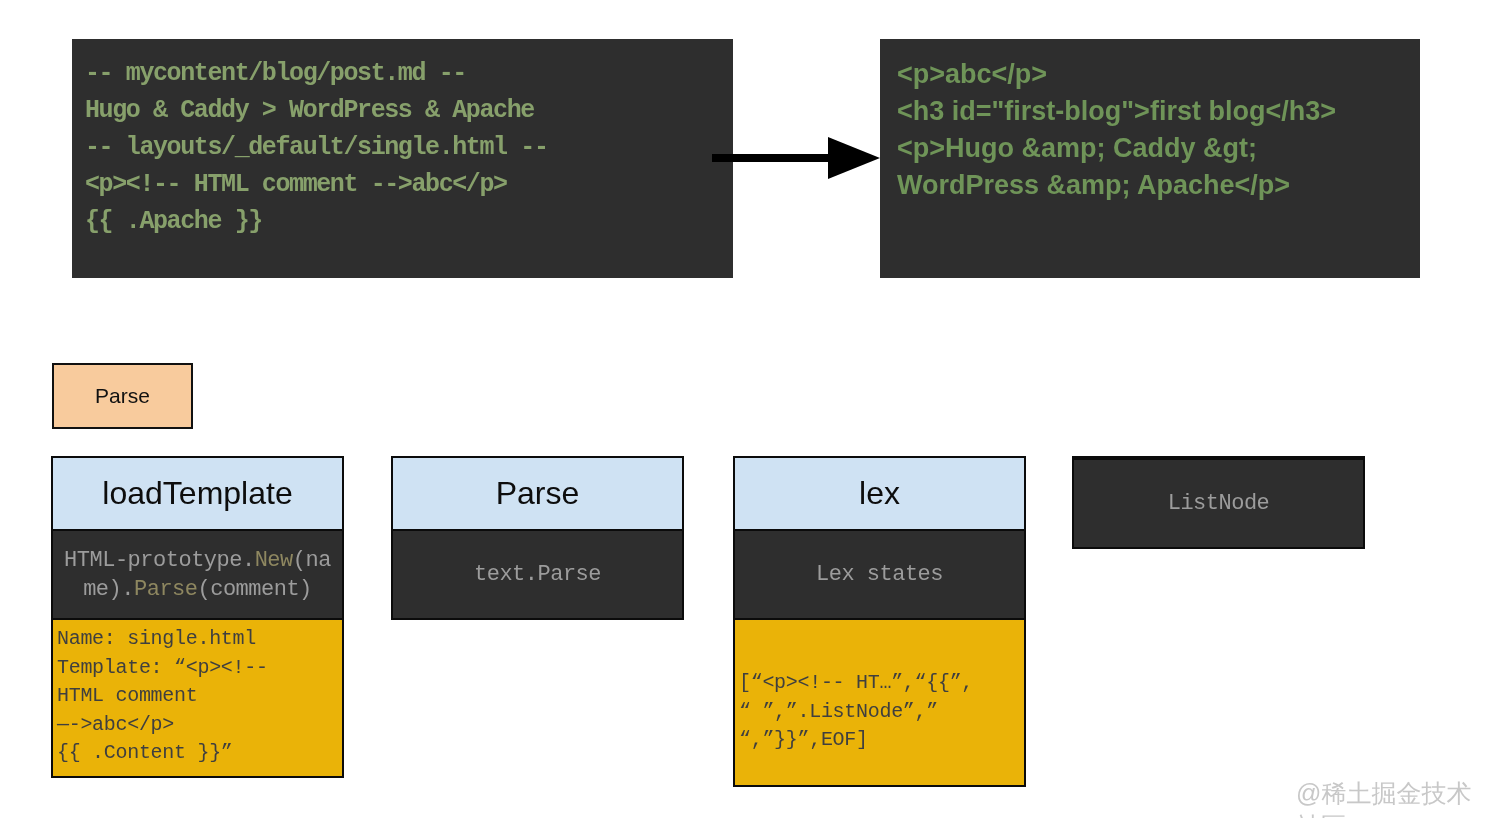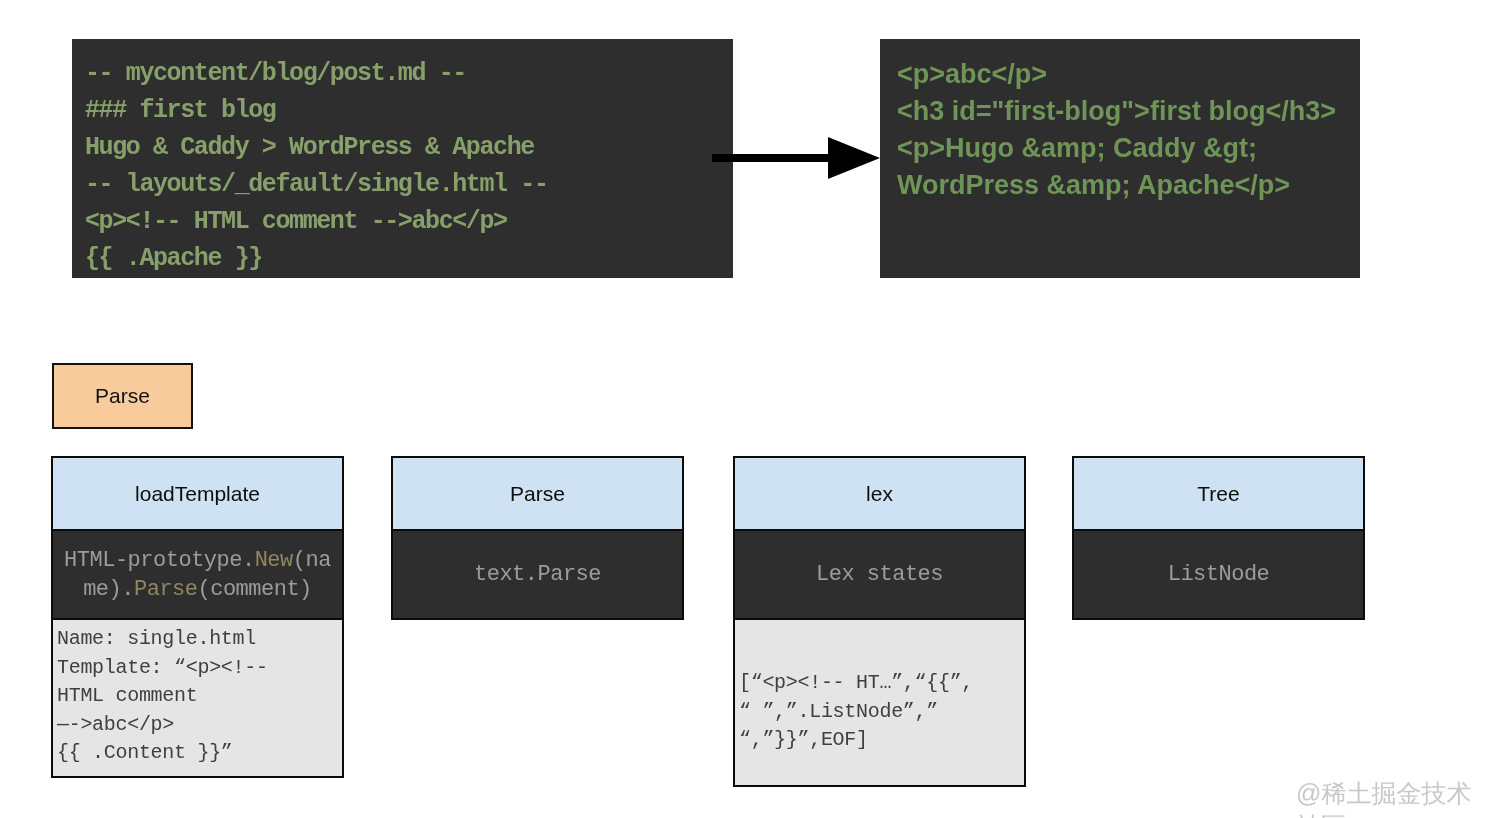--- a/index.html
+++ b/index.html
@@ -13,21 +13,21 @@
   }
   .src-block{
     left:52px;top:39px;width:661px;height:239px;padding:16px 0 0 13px;margin-left:20px;
   }
   .src-line{
     font-family:"Liberation Mono",monospace;font-weight:bold;
     font-size:25px;line-height:37px;letter-spacing:-1.4px;
     color:var(--source-text,#87a06b);white-space:pre;
   }
   .out-block{
-    left:880px;top:39px;width:480px;height:239px;padding:17px 8px 0 17px;
+    left:880px;top:39px;width:540px;height:239px;padding:17px 8px 0 17px;
   }
   .out-line{
     font-family:"Liberation Sans",sans-serif;font-weight:bold;
     font-size:27px;line-height:37px;
     color:var(--output-text,#6f9458);white-space:pre;
   }
   
   .arrow{position:absolute;left:712px;top:135px;}
   
   .flow-label{
@@ -37,54 +37,53 @@
     font-size:21px;color:#111111;
   }
   
   .stage{
     position:absolute;top:456px;width:293px;box-sizing:border-box;
     border:2px solid #0b0b0b;background:#ffffff;
   }
   .stage-header{
     height:71px;background:var(--header-bg,#cfe2f3);
     display:flex;align-items:center;justify-content:center;
-    font-size:21px;color:#0d0d0d;
+    font-size:32px;color:#0d0d0d;
   }
   .stage-dark{
     height:87px;border-top:2px solid #0b0b0b;background:var(--code-bg,#2e2e2e);
     display:flex;flex-direction:column;align-items:center;justify-content:center;
   }
   .dark-line{
     font-family:"Liberation Mono",monospace;font-size:22px;line-height:29px;
     color:var(--code-gray,#9c9c9c);white-space:pre;letter-spacing:-0.5px;
   }
   .dark-line .o{color:var(--code-olive,#8e8760);}
   .stage-detail{
-    height:151px;border-top:2px solid #0b0b0b;background:#e5e5e5;
+    height:151px;border-top:2px solid #0b0b0b;background:#eab308;
     padding:5px 0 0 4px;box-sizing:content-box;
   }
   .stage-detail.mid{padding-top:49px;height:116px;}
   .detail-line{
     font-family:"Liberation Mono",monospace;font-size:20px;line-height:28.5px;
     color:var(--detail-text,#3f3f3f);white-space:pre;letter-spacing:-0.3px;
   }
   
   .watermark{
     position:absolute;left:1296px;top:777px;
     font-size:25px;color:var(--watermark-gray,#c8c8c8);
   }
 </style>
 </head>
 <body>
 
 <div class="canvas">
 
   <div class="code-block src-block">
     <div class="src-line">-- mycontent/blog/post.md --</div>
-    <div class="src-line">### first blog</div>
     <div class="src-line">Hugo &amp; Caddy &gt; WordPress &amp; Apache</div>
     <div class="src-line">-- layouts/_default/single.html --</div>
     <div class="src-line">&lt;p&gt;&lt;!-- HTML comment --&gt;abc&lt;/p&gt;</div>
     <div class="src-line">{{ .Apache }}</div>
   </div>
 
   <svg class="arrow" width="170" height="46" viewBox="0 0 170 46">
     <rect x="0" y="19" width="132" height="8" fill="#000000"></rect>
     <polygon points="116,2 168,23 116,44" fill="#000000"></polygon>
   </svg>
@@ -128,21 +127,20 @@
       <div class="dark-line">Lex states</div>
     </div>
     <div class="stage-detail mid">
       <div class="detail-line">[“&lt;p&gt;&lt;!-- HT…”,“{{”,</div>
       <div class="detail-line">“ ”,”.ListNode”,”</div>
       <div class="detail-line">“,”}}”,EOF]</div>
     </div>
   </div>
 
   <div class="stage" style="left:1072px">
-    <div class="stage-header">Tree</div>
     <div class="stage-dark">
       <div class="dark-line">ListNode</div>
     </div>
   </div>
 
   <div class="watermark">@稀土掘金技术社区</div>
 
 </div>
 
 </body></html>

